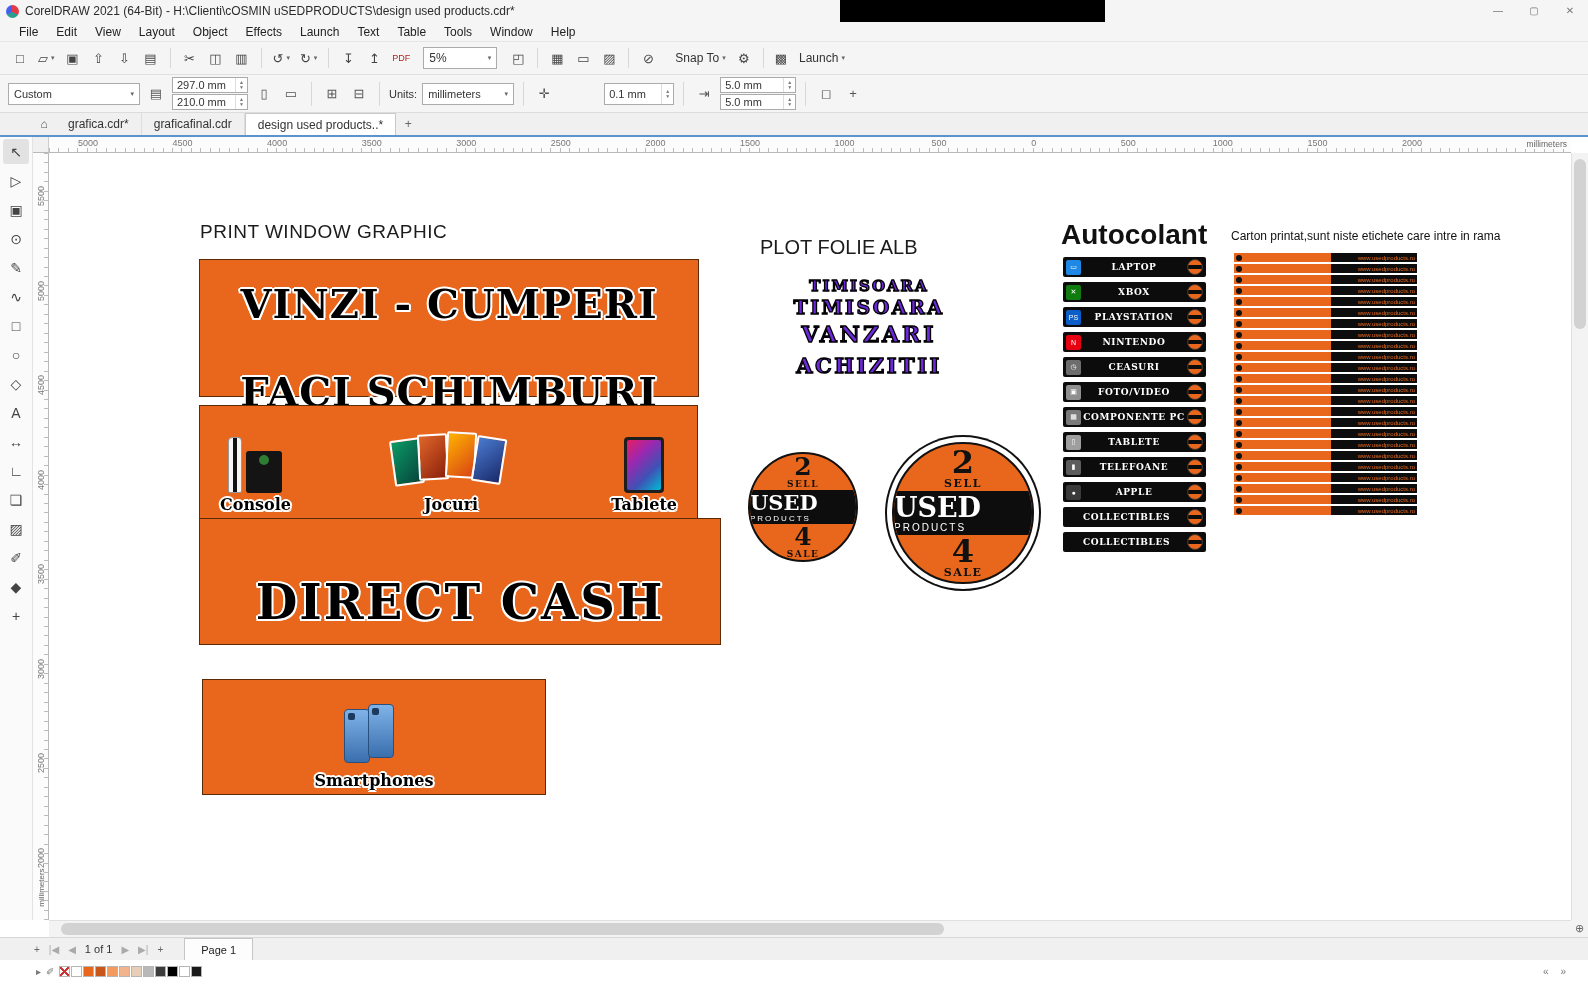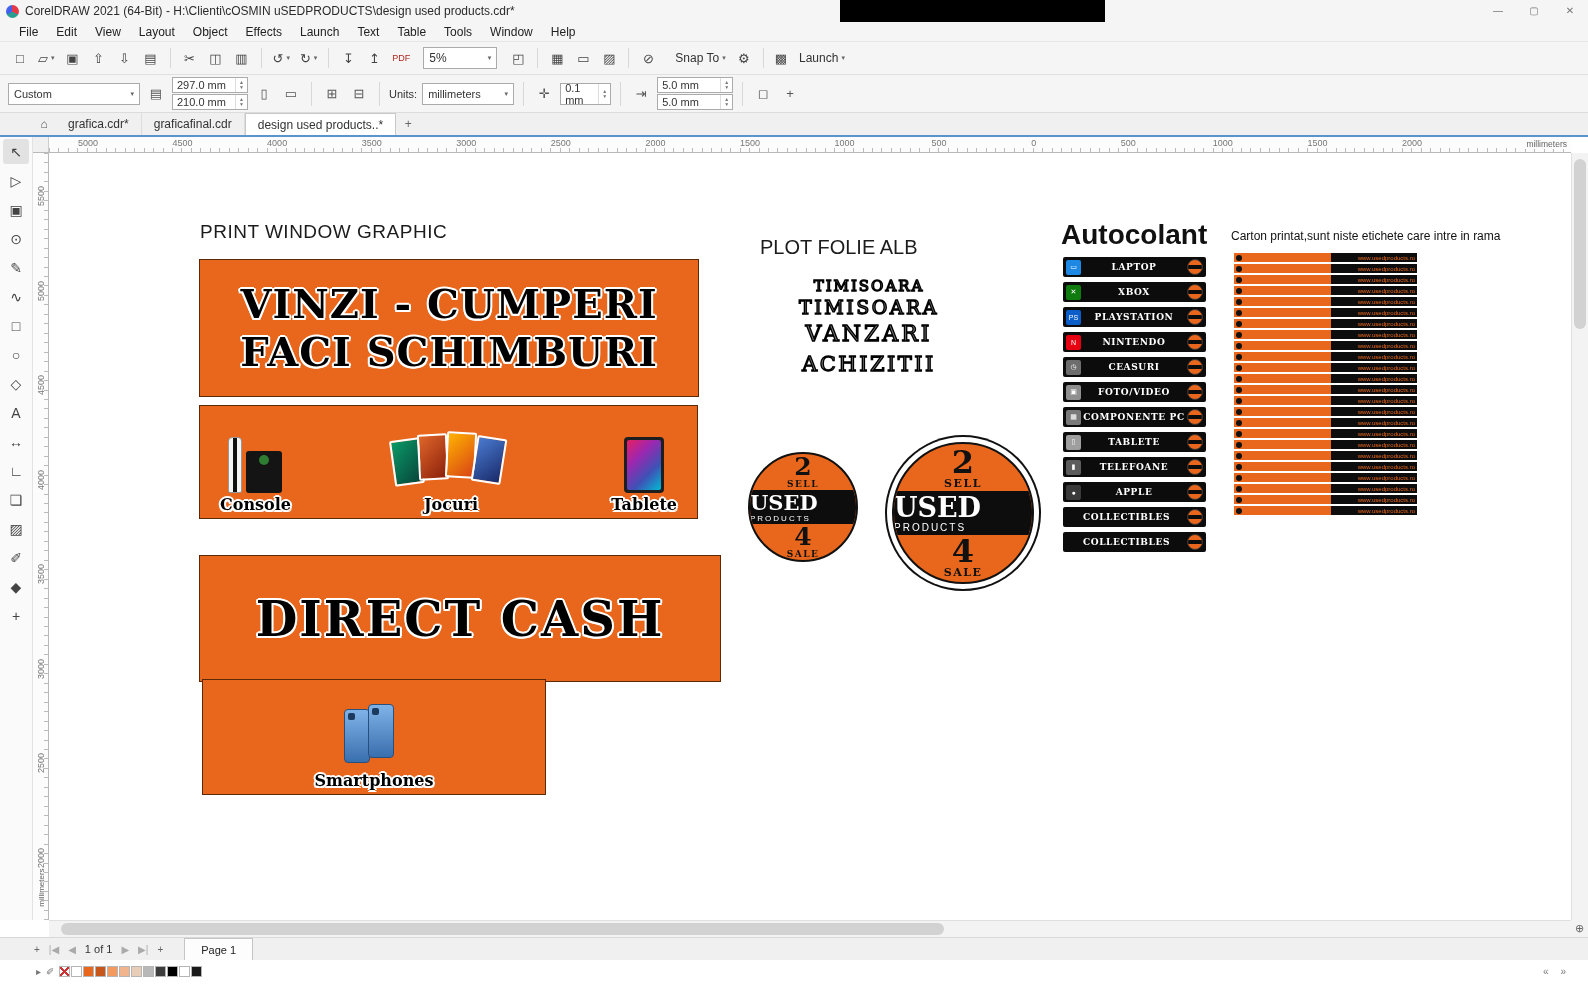--- a/index.html
+++ b/index.html
@@ -28,21 +28,21 @@
   .tb-label { font-size:12px; color:#333;margin-left:9px; }
 
   
   .propbar { height:38px; background:#f5f5f5; border-bottom:1px solid #dcdcdc; display:flex; align-items:center; padding-left:8px; gap:5px; font-size:11px; color:#333; }
   .pb-select { height:22px; border:1px solid #ababab; background:#fff; display:flex; align-items:center; justify-content:space-between; padding:0 5px; }
   .preset { width:132px; }
   .units { width:92px; }
   .pb-stack { display:flex; flex-direction:column; gap:1px; }
   .pb-spin { width:76px; height:16px; border:1px solid #ababab; background:#fff; display:flex; align-items:center; }
   .pb-spin .val { flex:1; padding-left:4px; font-size:11px; }
-  .pb-spin.nudge { width:51px; height:22px; }
+  .pb-spin.nudge { width:70px; height:22px;margin-left:44px; }
   .spin-arrows { width:12px; align-self:stretch; display:flex; flex-direction:column; align-items:center; justify-content:center; color:#777; border-left:1px solid #ddd; }
   .spin-arrows i { font-style:normal; font-size:5px; line-height:5px; }
   .pb-icon-btn { width:22px; height:22px; display:flex; align-items:center; justify-content:center; color:#555; font-size:13px; border-radius:3px; }
   .pb-sep { width:1px; height:24px; background:#d8d8d8; margin:0 4px; }
   .pb-label { color:#333; }
 
   
   .doctabs { height:24px; background:#f0f0f0; display:flex; align-items:stretch; padding-left:32px; border-bottom:2px solid #5b93cf; font-size:12px; color:#333; }
   .home-btn { width:24px; display:flex; align-items:center; justify-content:center; color:#555; }
   .doc-tab { padding:0 12px; display:flex; align-items:center; border-right:1px solid #ddd; white-space:nowrap; }
@@ -85,30 +85,30 @@
   .palettebar { position:absolute; left:0; right:0; bottom:14px; height:23px; background:#fff; display:flex; align-items:center; padding-left:36px; gap:2px; }
   .pal-btn { font-size:10px; color:#777; margin-right:3px; }
   .pal-swatches { display:flex; gap:1px; }
   .swatch { width:11px; height:11px; border:1px solid #b5b5b5; background:#fff; }
   .swatch.none { background:
       linear-gradient(45deg,transparent 44%,#c33 44% 56%,transparent 56%),
       linear-gradient(-45deg,transparent 44%,#c33 44% 56%,transparent 56%),#fff; }
   .pal-right { margin-left:auto; margin-right:22px; display:flex; gap:12px; color:#777; font-size:10px; }
 
   
-  .slab { font-family:"DejaVu Serif","Liberation Serif",serif; font-weight:bold; color:#000; }
+  .slab { font-family:"DejaVu Serif","Liberation Serif",serif; font-weight:bold; color:#000;margin-top:40px; }
   .outline-white { text-shadow:2px 0 0 #fff,-2px 0 0 #fff,0 2px 0 #fff,0 -2px 0 #fff,1.5px 1.5px 0 #fff,-1.5px 1.5px 0 #fff,1.5px -1.5px 0 #fff,-1.5px -1.5px 0 #fff; }
   .banner { background:var(--orange); border:1px solid #5a2a08; }
   .print-heading { left:151px; top:68px; font-size:19px; color:#1c1c1c; letter-spacing:0.5px; }
   .banner1 { left:150px; top:106px; width:500px; height:138px; display:flex; flex-direction:column; justify-content:center; align-items:center; }
   .big { font-size:40px; line-height:1.2; letter-spacing:1px; }
   .banner2 { left:150px; top:252px; width:499px; height:114px; display:flex; justify-content:space-between; padding:6px 20px 4px; }
   .prod { display:flex; flex-direction:column; align-items:center; justify-content:flex-end; }
   .plabel { font-size:16px; margin-top:2px; }
-  .banner3 { left:150px; top:402px; width:522px; height:127px; display:flex; align-items:center; justify-content:center; }
+  .banner3 { left:150px; top:365px; width:522px; height:127px; display:flex; align-items:center; justify-content:center; }
   .huge { font-size:48px; letter-spacing:2px; }
   .banner4 { left:153px; top:526px; width:344px; height:116px; display:flex; justify-content:space-around; padding:6px 8px 4px; }
 
   .console-art { display:flex; align-items:flex-end; gap:4px; height:62px; }
   .ps5 { width:14px; height:56px; background:linear-gradient(90deg,#f5f5f5 30%,#111 30% 70%,#f5f5f5 70%); border:1px solid #999; border-radius:4px 4px 2px 2px; }
   .xbox { width:36px; height:42px; background:#141414; border-radius:3px; position:relative; }
   .xbox::after { content:""; position:absolute; top:4px; left:50%; transform:translateX(-50%); width:10px; height:10px; border-radius:50%; background:#2e7d32; }
   .games-art { position:relative; width:122px; height:64px; }
   .cover { position:absolute; width:30px; height:46px; border:2px solid #fff; border-radius:2px; }
   .c1 { left:2px;  top:10px; background:linear-gradient(135deg,#0a9a66,#07423a); transform:rotate(-8deg); }
@@ -121,21 +121,21 @@
   .phones-art { position:relative; width:96px; height:70px; }
   .phone { position:absolute; width:26px; height:54px; border-radius:4px; background:linear-gradient(180deg,#7fb3e8,#3a6fae); border:1px solid #27507f; }
   .p1 { left:18px; top:10px; } .p2 { left:42px; top:5px; }
   .phone::after { content:""; position:absolute; top:3px; left:3px; width:7px; height:7px; border-radius:2px; background:#1c3a5e; }
   .laptop-art { display:flex; flex-direction:column; align-items:center; justify-content:flex-end; height:70px; }
   .lscreen { width:64px; height:44px; background:linear-gradient(120deg,#f0f0f0 0 38%,#e8a05c 38% 58%,#555 58%); border:3px solid #444; border-radius:3px 3px 0 0; }
   .lbase { width:80px; height:5px; background:#c0c0c0; border-radius:0 0 4px 4px; }
 
   .plot-heading { left:711px; top:83px; font-size:20px; color:#1c1c1c; }
   .plot-lines { left:700px; top:124px; width:240px; text-align:center; }
-  .hollow { font-family:"DejaVu Serif","Liberation Serif",serif; font-weight:normal; color:#737373; -webkit-text-stroke:1.3px #000; text-shadow:0 0 1px #000; }
+  .hollow { font-family:"DejaVu Serif","Liberation Serif",serif; font-weight:bold; color:#6d28d9; -webkit-text-stroke:1.3px #000; text-shadow:0 0 1px #000; }
   .pl1 { font-size:15px; letter-spacing:2px; }
   .pl2 { font-size:19px; letter-spacing:2.5px; margin-top:1px; }
   .pl3 { font-size:22px; letter-spacing:3px; margin-top:3px; }
   .pl4 { font-size:21px; letter-spacing:2.5px; margin-top:6px; }
 
   .badge { border-radius:50%; background:var(--orange); border:2px solid #111; overflow:hidden; display:flex; flex-direction:column; }
   .badge-small { left:699px; top:299px; width:110px; height:110px; }
   .badge-big { left:843px; top:289px; width:142px; height:142px; box-shadow:0 0 0 5px #fff,0 0 0 7px #111; }
   .bseg { flex:1; display:flex; flex-direction:column; align-items:center; }
   .btop { justify-content:flex-end; padding-bottom:1px; }

